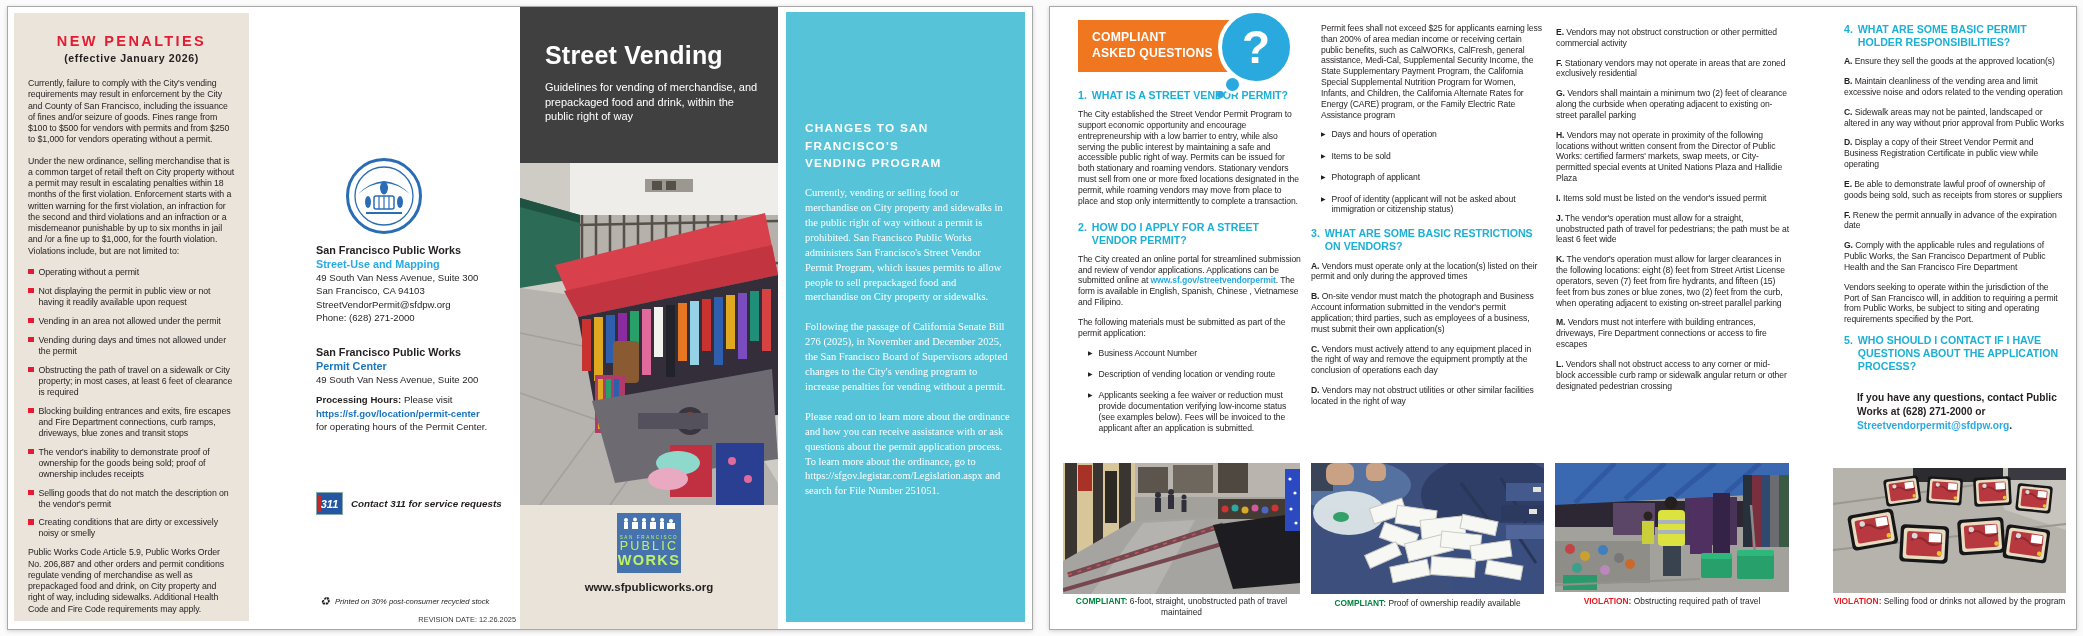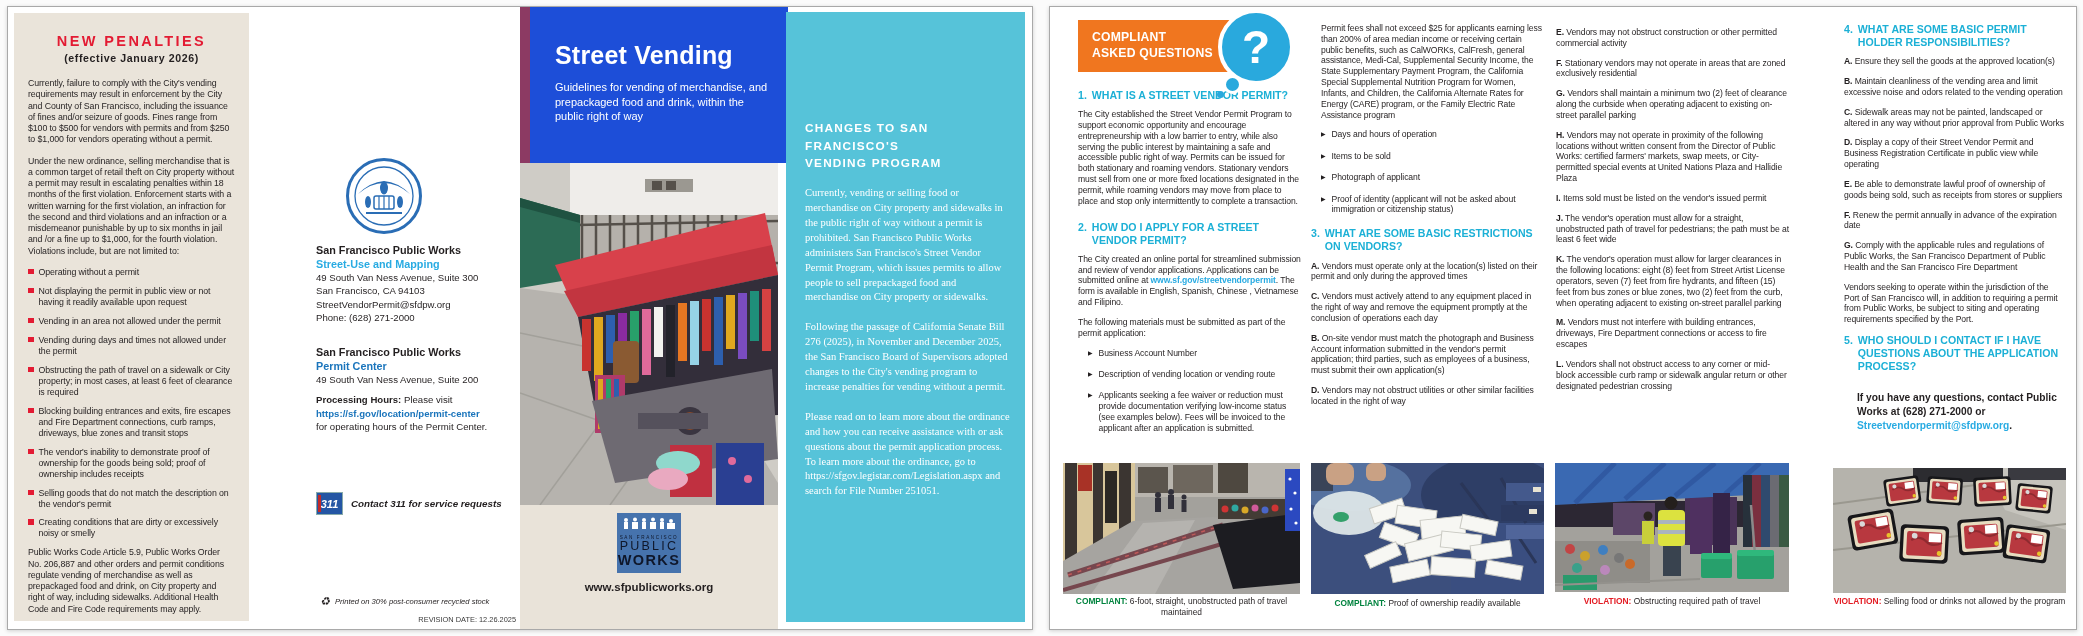--- a/index.html
+++ b/index.html
@@ -26,26 +26,26 @@
   .c311{display:flex;align-items:center;gap:8px;margin-top:40px;}
   .logo311{width:25px;height:21px;background:#2456a4;border:1px solid #8aa;position:relative;display:flex;align-items:center;justify-content:center;color:#fff;font-weight:bold;font-size:11px;font-style:italic;}
   .logo311::before{content:"";position:absolute;left:1px;top:2px;width:3px;height:17px;background:#c22a2a;}
   .svcnote{font-style:italic;font-size:9.8px;font-weight:bold;}
   .recyc{display:flex;gap:5px;align-items:center;font-style:italic;font-size:7.6px;}
   .rsym{font-size:11px;line-height:1;}
   .rev{font-size:7.4px;color:#3a3a3a;text-align:right;}
 
   
   .pan-cover{position:absolute;left:512px;top:0;width:258px;height:622px;background:#8c3a63;}
-  .cov-head{position:absolute;left:10px;top:0;width:258px;height:156px;background:#1d4ed8;box-sizing:border-box;padding:34px 20px 0 25px;}
+  .cov-head{position:absolute;left:0;top:0;width:258px;height:156px;background:#404040;box-sizing:border-box;padding:34px 20px 0 25px;}
   .cov-title{color:#fff;font-weight:bold;font-size:25px;letter-spacing:.2px;}
   .cov-sub{color:#fff;font-weight:normal;font-size:11px;line-height:1.33;margin-top:10px;}
   .cov-photo{position:absolute;left:0;top:156px;width:258px;height:342px;}
   .cov-foot{position:absolute;left:0;top:498px;width:258px;height:124px;background:#e9e3d9;}
-  .pwlogo{position:absolute;left:97px;top:8px;width:64px;height:60px;background:#4673ad;box-sizing:border-box;text-align:center;color:#0f172a;padding-top:3px;}
+  .pwlogo{position:absolute;left:97px;top:8px;width:64px;height:60px;background:#4673ad;box-sizing:border-box;text-align:center;color:#bef264;padding-top:3px;}
   .pw-sf{font-size:4.6px;letter-spacing:1.6px;margin-top:1px;}
   .pw-public{font-size:12.5px;letter-spacing:2.2px;line-height:1.05;}
   .pw-works{font-size:14.5px;font-weight:bold;letter-spacing:1.4px;line-height:1.05;}
   .website{position:absolute;left:0;top:76px;width:258px;text-align:center;font-weight:bold;font-size:11.5px;}
 
   
   .pan-chg{position:absolute;left:778px;top:5px;width:239px;height:610px;background:#56c3d9;box-sizing:border-box;padding:108px 14px 0 19px;color:#fff;}
   .chg-title{font-weight:bold;font-size:11.8px;letter-spacing:1.2px;line-height:1.5;}
   .pan-chg p{font-family:"Liberation Serif",serif;font-size:10.5px;line-height:1.42;margin:13px 0 15px;overflow-wrap:break-word;}
 
@@ -330,22 +330,22 @@
       </div>
     <div class="brow">
         <span class="tri">▶</span>
         <span>Proof of identity (applicant will not be asked about immigration or citizenship status)</span>
       </div>
     <div class="qhead" style="margin-top:12px">
         <span class="qnum">3.</span>
         <span>WHAT ARE SOME BASIC RESTRICTIONS ON VENDORS?</span>
       </div>
     <p class="b"><b>A.</b> <span>Vendors must operate only at the location(s) listed on their permit and only during the approved times</span></p>
+    <p class="b"><b>B.</b> <span>On-site vendor must match the photograph and Business Account information submitted in the vendor's permit application; third parties, such as employees of a business, must submit their own application(s)</span></p>
     <p class="b"><b>C.</b> <span>Vendors must actively attend to any equipment placed in the right of way and remove the equipment promptly at the conclusion of operations each day</span></p>
-    <p class="b"><b>B.</b> <span>On-site vendor must match the photograph and Business Account information submitted in the vendor's permit application; third parties, such as employees of a business, must submit their own application(s)</span></p>
     <p class="b"><b>D.</b> <span>Vendors may not obstruct utilities or other similar facilities located in the right of way</span></p>
   </div>
 
   <div class="col" style="left:506px;top:20px;width:233px">
     <p class="b"><b>E.</b> <span>Vendors may not obstruct construction or other permitted commercial activity</span></p>
     <p class="b"><b>F.</b> <span>Stationary vendors may not operate in areas that are zoned exclusively residential</span></p>
     <p class="b"><b>G.</b> <span>Vendors shall maintain a minimum two (2) feet of clearance along the curbside when operating adjacent to existing on-street parallel parking</span></p>
     <p class="b"><b>H.</b> <span>Vendors may not operate in proximity of the following locations without written consent from the Director of Public Works: certified farmers' markets, swap meets, or City-permitted special events at United Nations Plaza and Hallidie Plaza</span></p>
     <p class="b"><b>I.</b> <span>Items sold must be listed on the vendor's issued permit</span></p>
     <p class="b"><b>J.</b> <span>The vendor's operation must allow for a straight, unobstructed path of travel for pedestrians; the path must be at least 6 feet wide</span></p>

